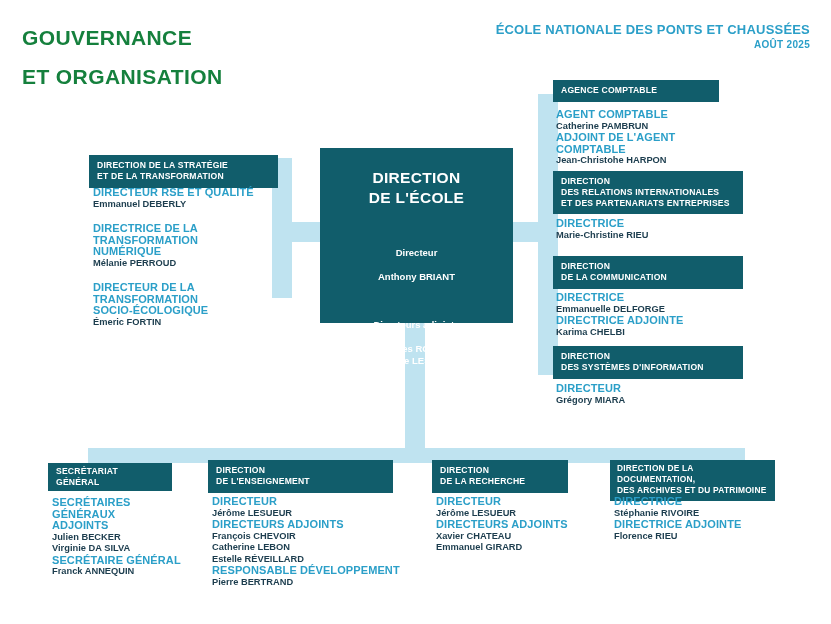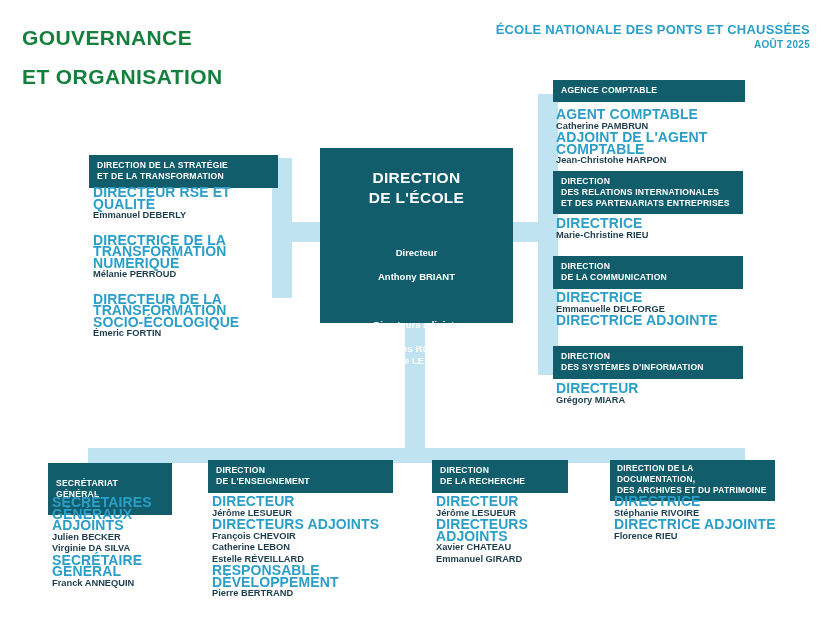--- a/index.html
+++ b/index.html
@@ -28,34 +28,34 @@
   .box-header{
     position:absolute;z-index:2;box-sizing:border-box;
     background:#115D6B;color:#ffffff;
     font-size:8.6px;line-height:10.8px;font-weight:bold;letter-spacing:.2px;
     padding:5px 8px 6px;white-space:pre-line;
   }
   .dept-content{position:absolute;z-index:2;font-size:9.3px;line-height:11.5px;}
   .entry{margin:0;}
   .entry.gapped{margin-bottom:13px;}
   .entry.gapped:last-child{margin-bottom:0;}
-  .role{color:#2B9FC8;font-weight:bold;font-size:14px;white-space:pre-line;letter-spacing:.1px;}
+  .role{color:#2B9FC8;font-weight:bold;font-size:11px;white-space:pre-line;letter-spacing:.1px;}
   .names{color:#1C3D4E;white-space:pre-line;font-weight:bold;}
   
   .hdr-strategie{left:89px;top:155px;width:189px;}
   .ct-strategie{left:93px;top:187px;width:192px;}
-  .hdr-agence{left:553px;top:80px;width:192px;}
+  .hdr-agence{left:553px;top:80px;width:166px;}
   .ct-agence{left:556px;top:109px;width:192px;}
   .hdr-relations{left:553px;top:171px;width:190px;}
   .ct-relations{left:556px;top:218px;width:192px;}
   .hdr-communication{left:553px;top:256px;width:190px;}
   .ct-communication{left:556px;top:292px;width:192px;}
   .hdr-systemes{left:553px;top:346px;width:190px;}
   .ct-systemes{left:556px;top:383px;width:192px;}
-  .hdr-secretariat{left:48px;top:463px;width:124px;padding:15px 8px;}
+  .hdr-secretariat{left:48px;top:463px;width:124px;padding:3px 8px;}
   .ct-secretariat{left:52px;top:497px;width:140px;}
   .hdr-enseignement{left:208px;top:460px;width:185px;}
   .ct-enseignement{left:212px;top:496px;width:190px;}
   .hdr-recherche{left:432px;top:460px;width:136px;}
   .ct-recherche{left:436px;top:496px;width:160px;}
   .hdr-documentation{left:610px;top:460px;width:165px;padding:3px 7px 6px;font-size:8.4px;}
   .ct-documentation{left:614px;top:496px;width:170px;}
   
   .center-box{
     position:absolute;z-index:2;left:320px;top:148px;width:193px;height:175px;
@@ -152,20 +152,21 @@
   <div>
     <div class="box-header hdr-communication">DIRECTION
 DE LA COMMUNICATION</div>
     <div class="dept-content ct-communication">
       <div class="entry">
         <div class="role">DIRECTRICE</div>
         <div class="names">Emmanuelle DELFORGE</div>
       </div>
       <div class="entry">
         <div class="role">DIRECTRICE ADJOINTE</div>
+        <div class="names">Karima CHELBI</div>
       </div>
     </div>
   </div>
 
   <div>
     <div class="box-header hdr-systemes">DIRECTION
 DES SYSTÈMES D'INFORMATION</div>
     <div class="dept-content ct-systemes">
       <div class="entry">
         <div class="role">DIRECTEUR</div>

